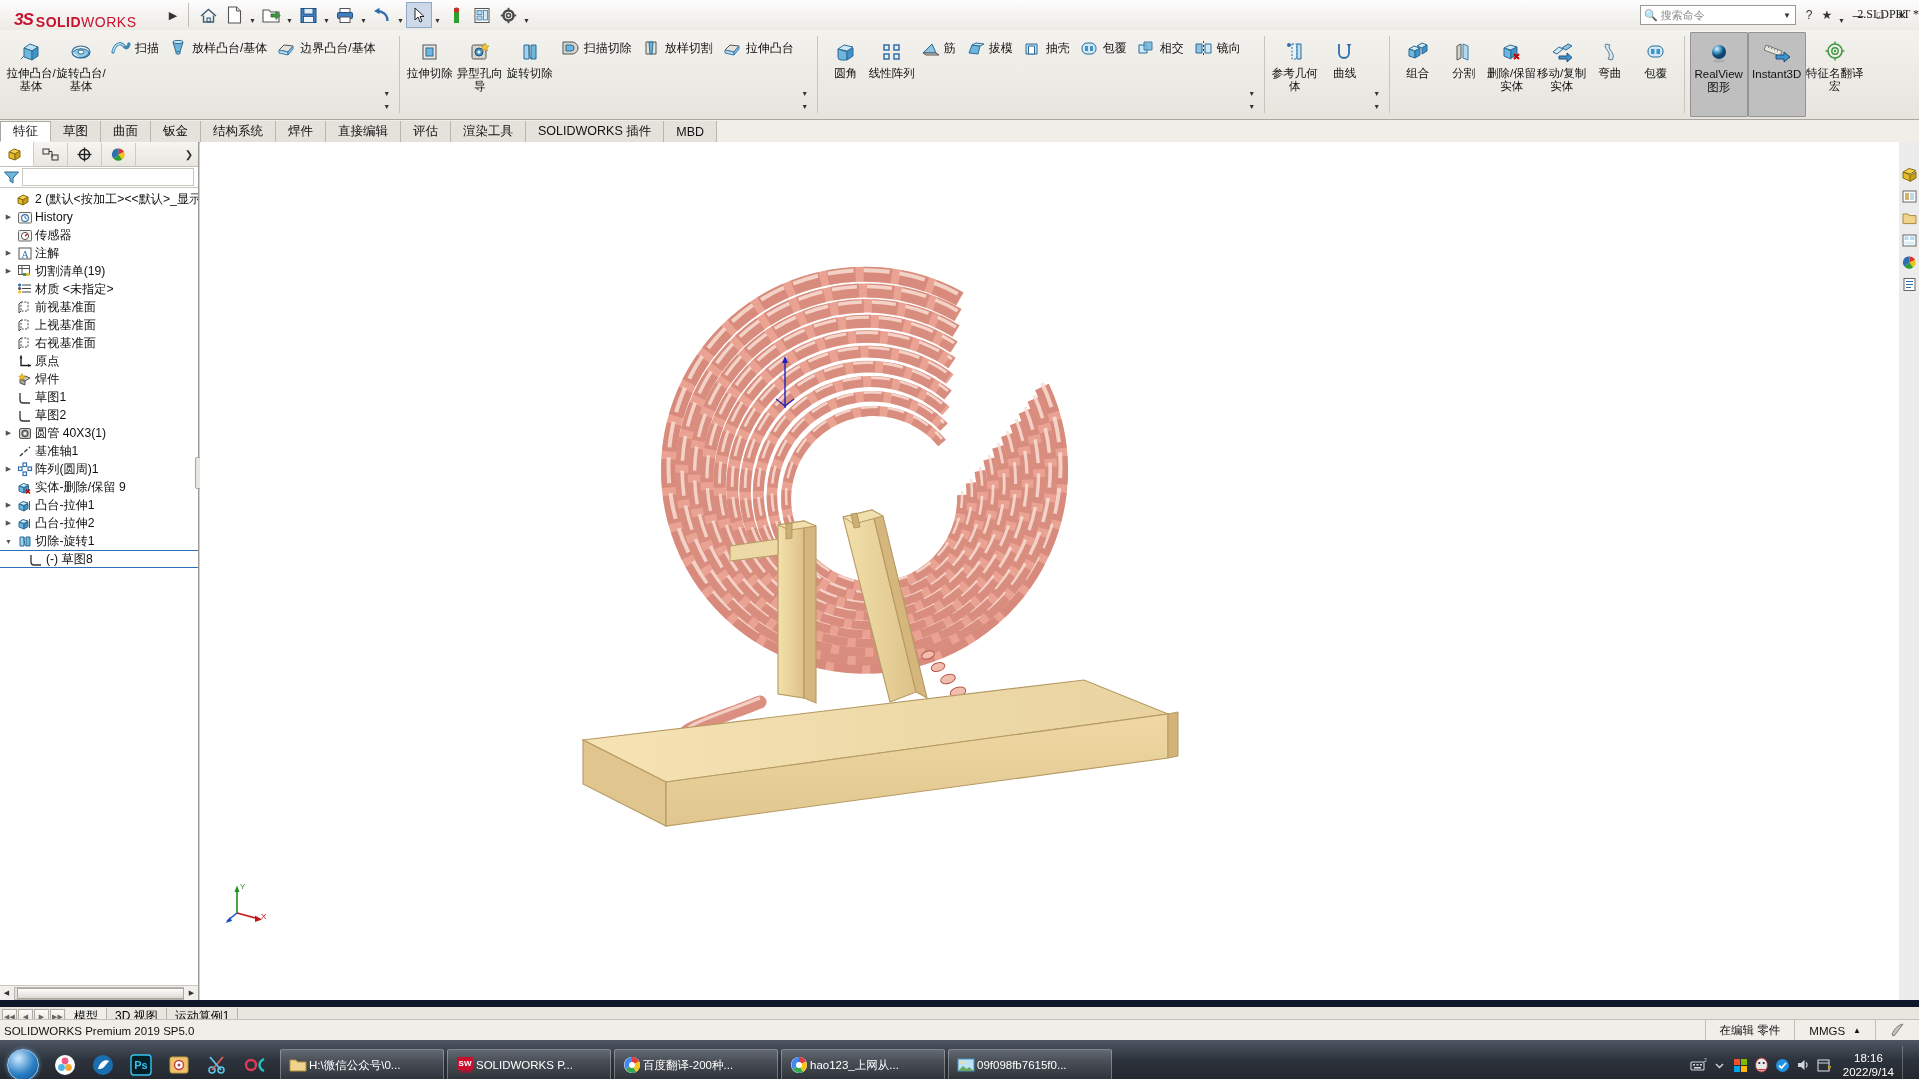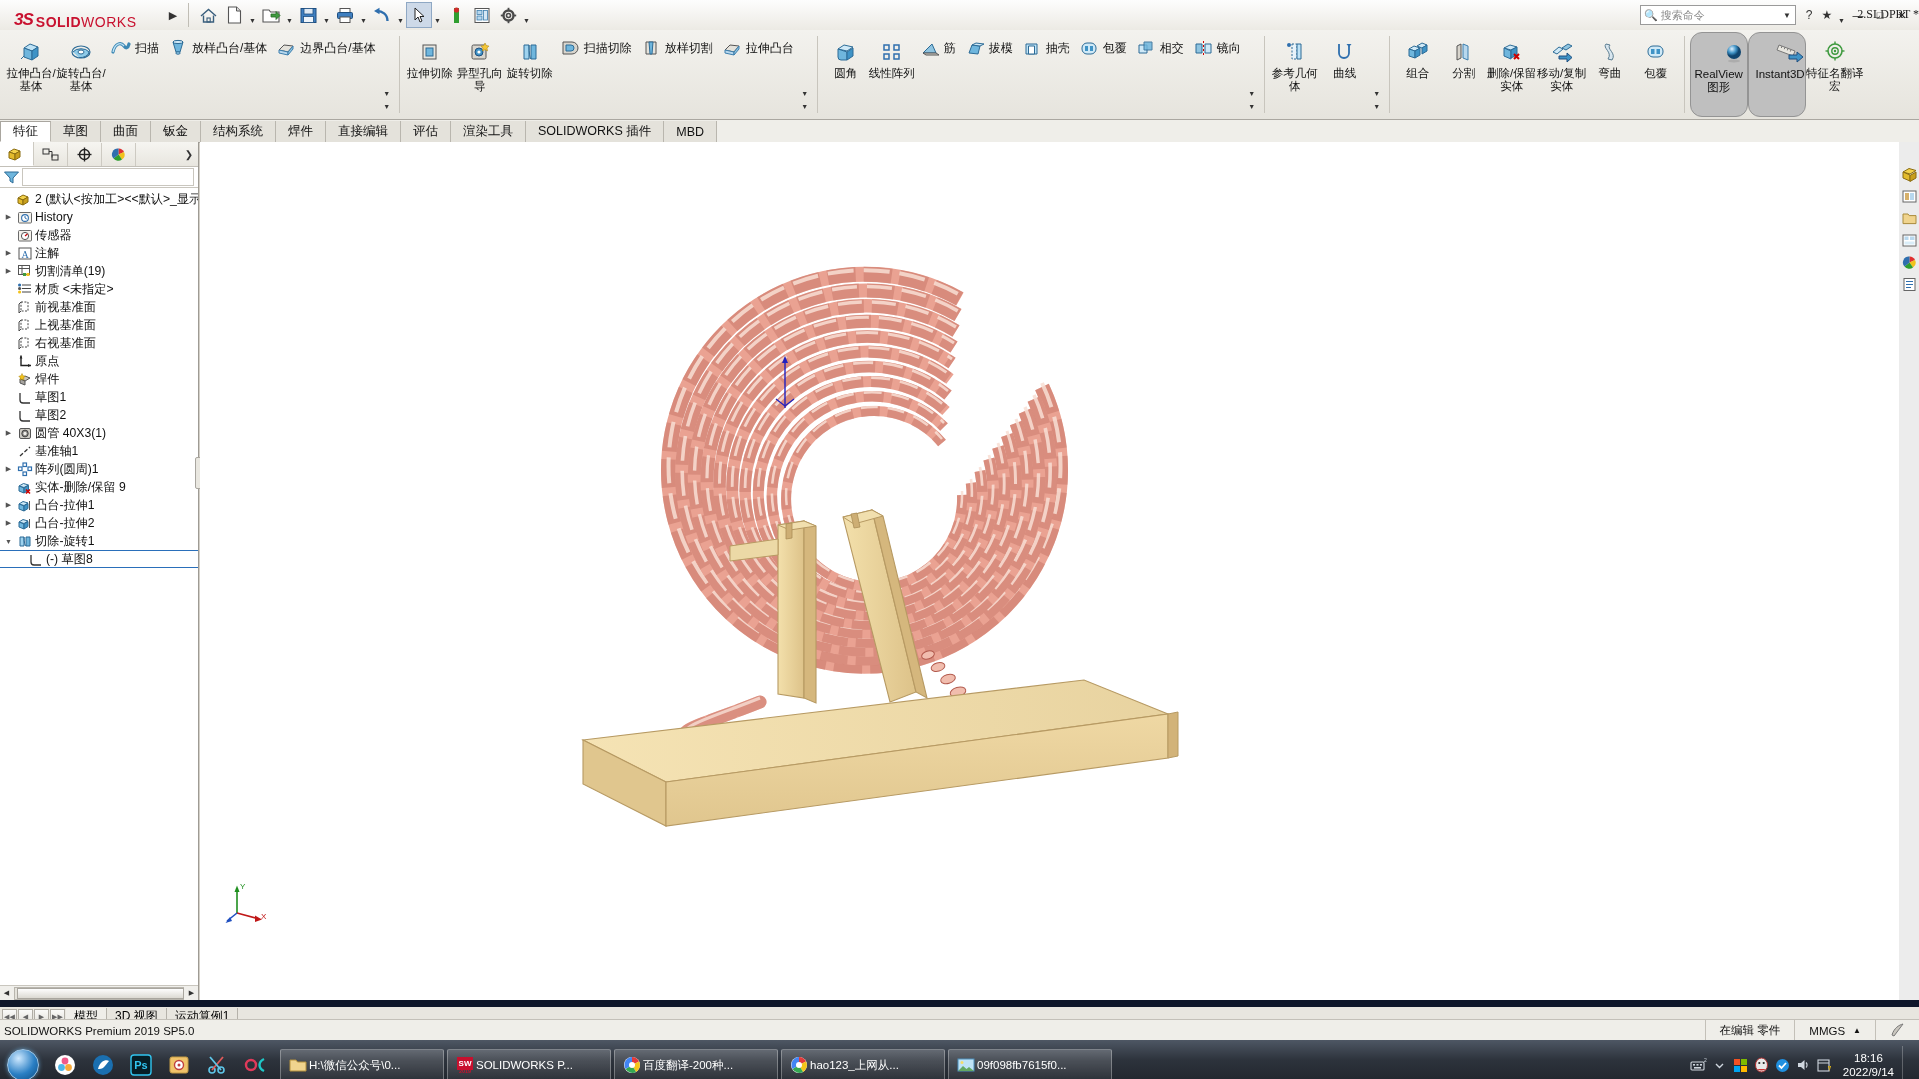--- a/index.html
+++ b/index.html
@@ -49,21 +49,21 @@
   .rgroup{display:flex;align-items:stretch;padding:2px 2px;}
   .vsep{width:1px;background:#c8c5bd;margin:6px 3px;}
   .big-btn{
     width:50px;display:flex;flex-direction:column;align-items:center;justify-content:flex-start;
     padding-top:6px;cursor:default;
   }
   .big-btn .ico{height:28px;display:flex;align-items:center;justify-content:center;}
   .big-btn .lbl{font-size:11.5px;line-height:12.5px;text-align:center;color:#111;margin-top:1px;}
   .big-btn.wide{width:58px;}
   .big-btn.w46{width:46px;}
-  .big-btn.active{background:#bfbfbf;border:1px solid #949494;box-sizing:border-box;border-radius:12px;align-items:flex-end;}
+  .big-btn.active{background:#bfbfbf;border:1px solid #949494;box-sizing:border-box;border-radius:1px;}
   .stackcol{display:flex;flex-direction:row;justify-content:center;padding:3px 0;}
   .small-btn{display:flex;align-items:center;height:26px;padding:0 4px;}
   .small-btn .ico{width:22px;display:flex;align-items:center;justify-content:center;}
   .small-btn .lbl{font-size:12px;color:#111;margin-left:3px;white-space:nowrap;}
   .dropcol{display:flex;flex-direction:column;justify-content:flex-end;padding-bottom:4px;}
   .dropmark{font-size:7px;color:#333;height:13px;display:flex;align-items:center;justify-content:center;width:14px;}
 
   
   .tabbar{
     position:absolute;left:0;top:120px;width:1919px;height:22px;

